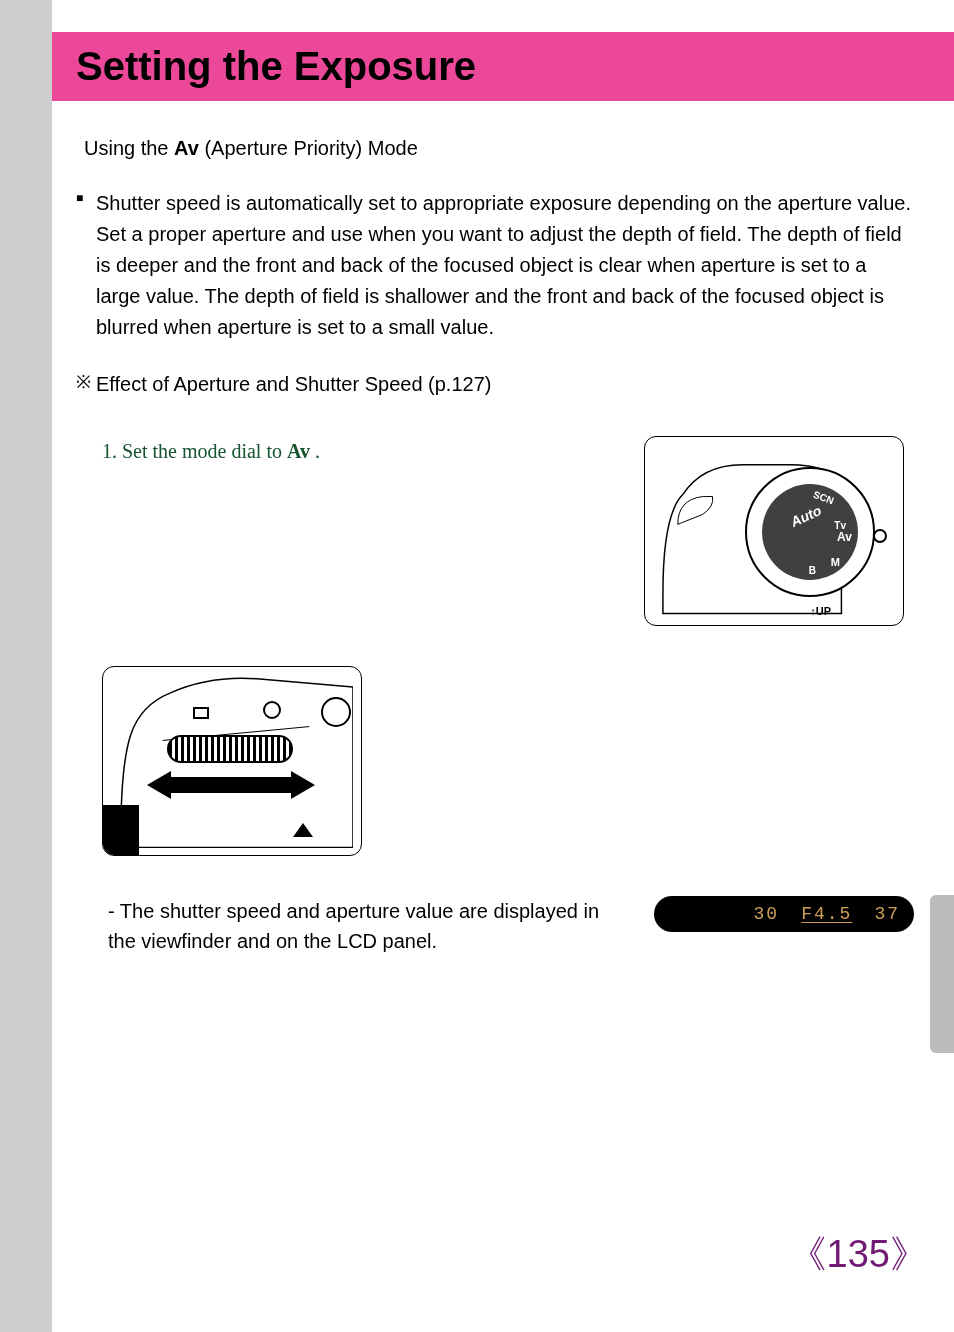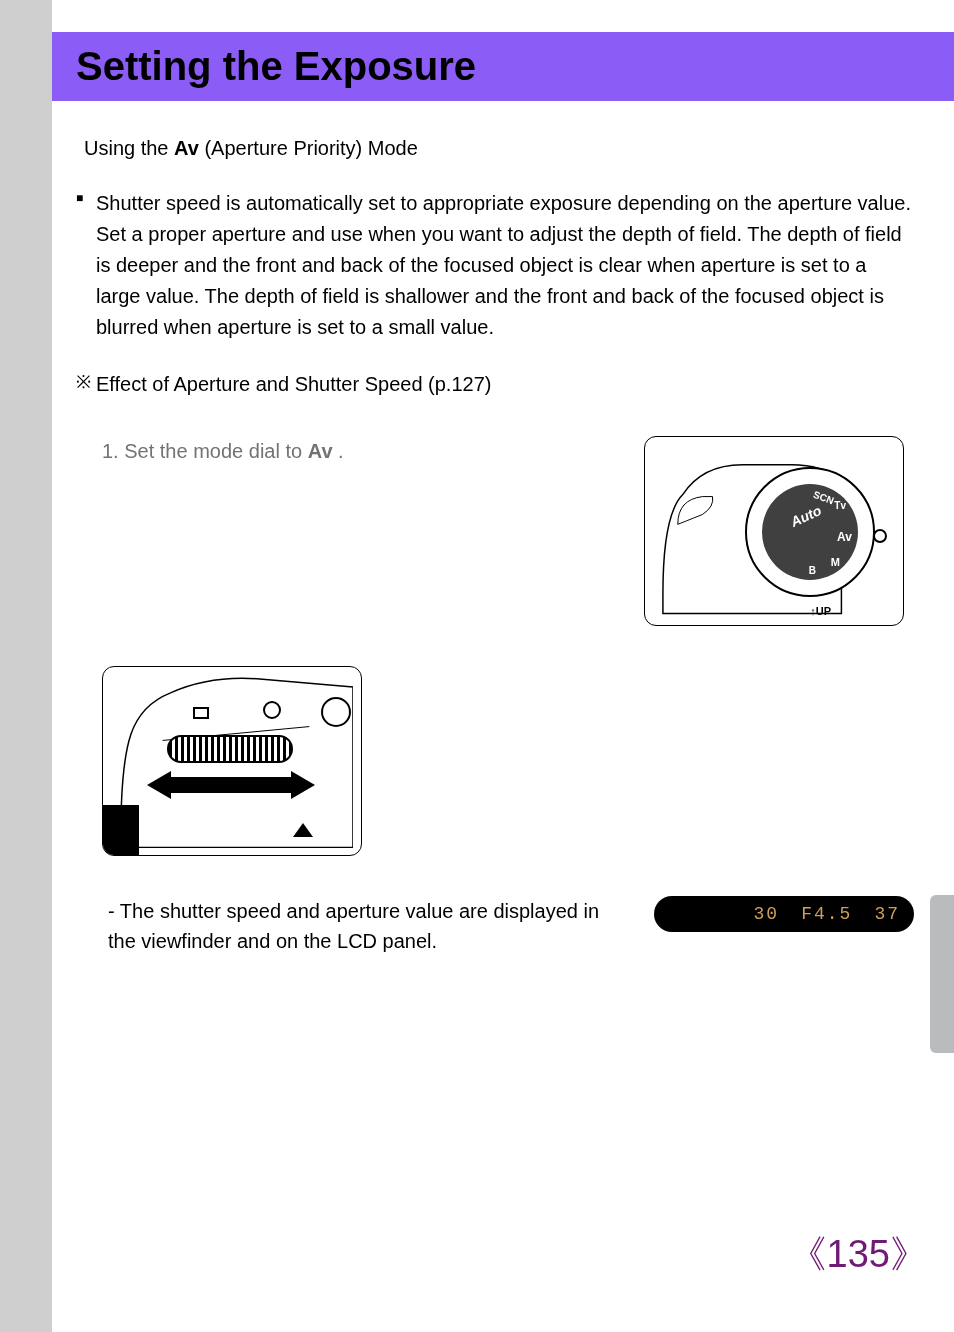--- a/index.html
+++ b/index.html
@@ -23,21 +23,21 @@
       background: #cfcfcf;
     }
     .content-area {
       position: absolute;
       left: 52px;
       top: 0;
       right: 0;
       padding-top: 32px;
     }
     .title-bar {
-      background: #8b5cf6;
+      background: #ec4899;
       padding: 12px 24px;
       margin-bottom: 36px;
     }
     .title-bar h1 {
       font-size: 40px;
       font-weight: bold;
       color: #000;
     }
     .inner-content {
       padding-left: 24px;
@@ -87,22 +87,23 @@
       display: flex;
       align-items: flex-start;
       margin-bottom: 30px;
       padding-left: 26px;
       min-height: 200px;
     }
     .step-text {
       flex: 1;
       font-size: 20px;
       line-height: 1.5;
-      color: #737373;
+      color: #14532d;
       padding-right: 30px;
+      font-family: Liberation Serif, serif;
     }
     .step-text .av-bold {
       font-weight: bold;
     }
     .step-image {
       width: 270px;
       flex-shrink: 0;
     }
     .diagram-box {
       width: 260px;
@@ -141,20 +142,21 @@
       gap: 22px;
       text-align: right;
     }
     .vf-number {
       font-family: "DSEG7 Classic", "Courier New", monospace;
       font-size: 18px;
       color: #cf9f5a;
       letter-spacing: 2px;
     }
     .vf-number.underlined {
+      text-decoration: underline;
       text-decoration-thickness: 1px;
       text-underline-offset: 3px;
     }
     .page-tab {
       position: absolute;
       right: 0;
       top: 895px;
       width: 24px;
       height: 158px;
       background: #b9bbbd;
@@ -216,21 +218,21 @@
       top: 8px;
       right: 24px;
       transform: rotate(20deg);
     }
     .dial-label-tv {
       position: absolute;
       color: #fff;
       font-size: 10px;
       font-weight: bold;
       right: 12px;
-      top: 16px;
+      top: 36px;
     }
     .dial-label-m {
       position: absolute;
       color: #fff;
       font-size: 11px;
       font-weight: bold;
       right: 18px;
       bottom: 12px;
     }
     .dial-label-b {

